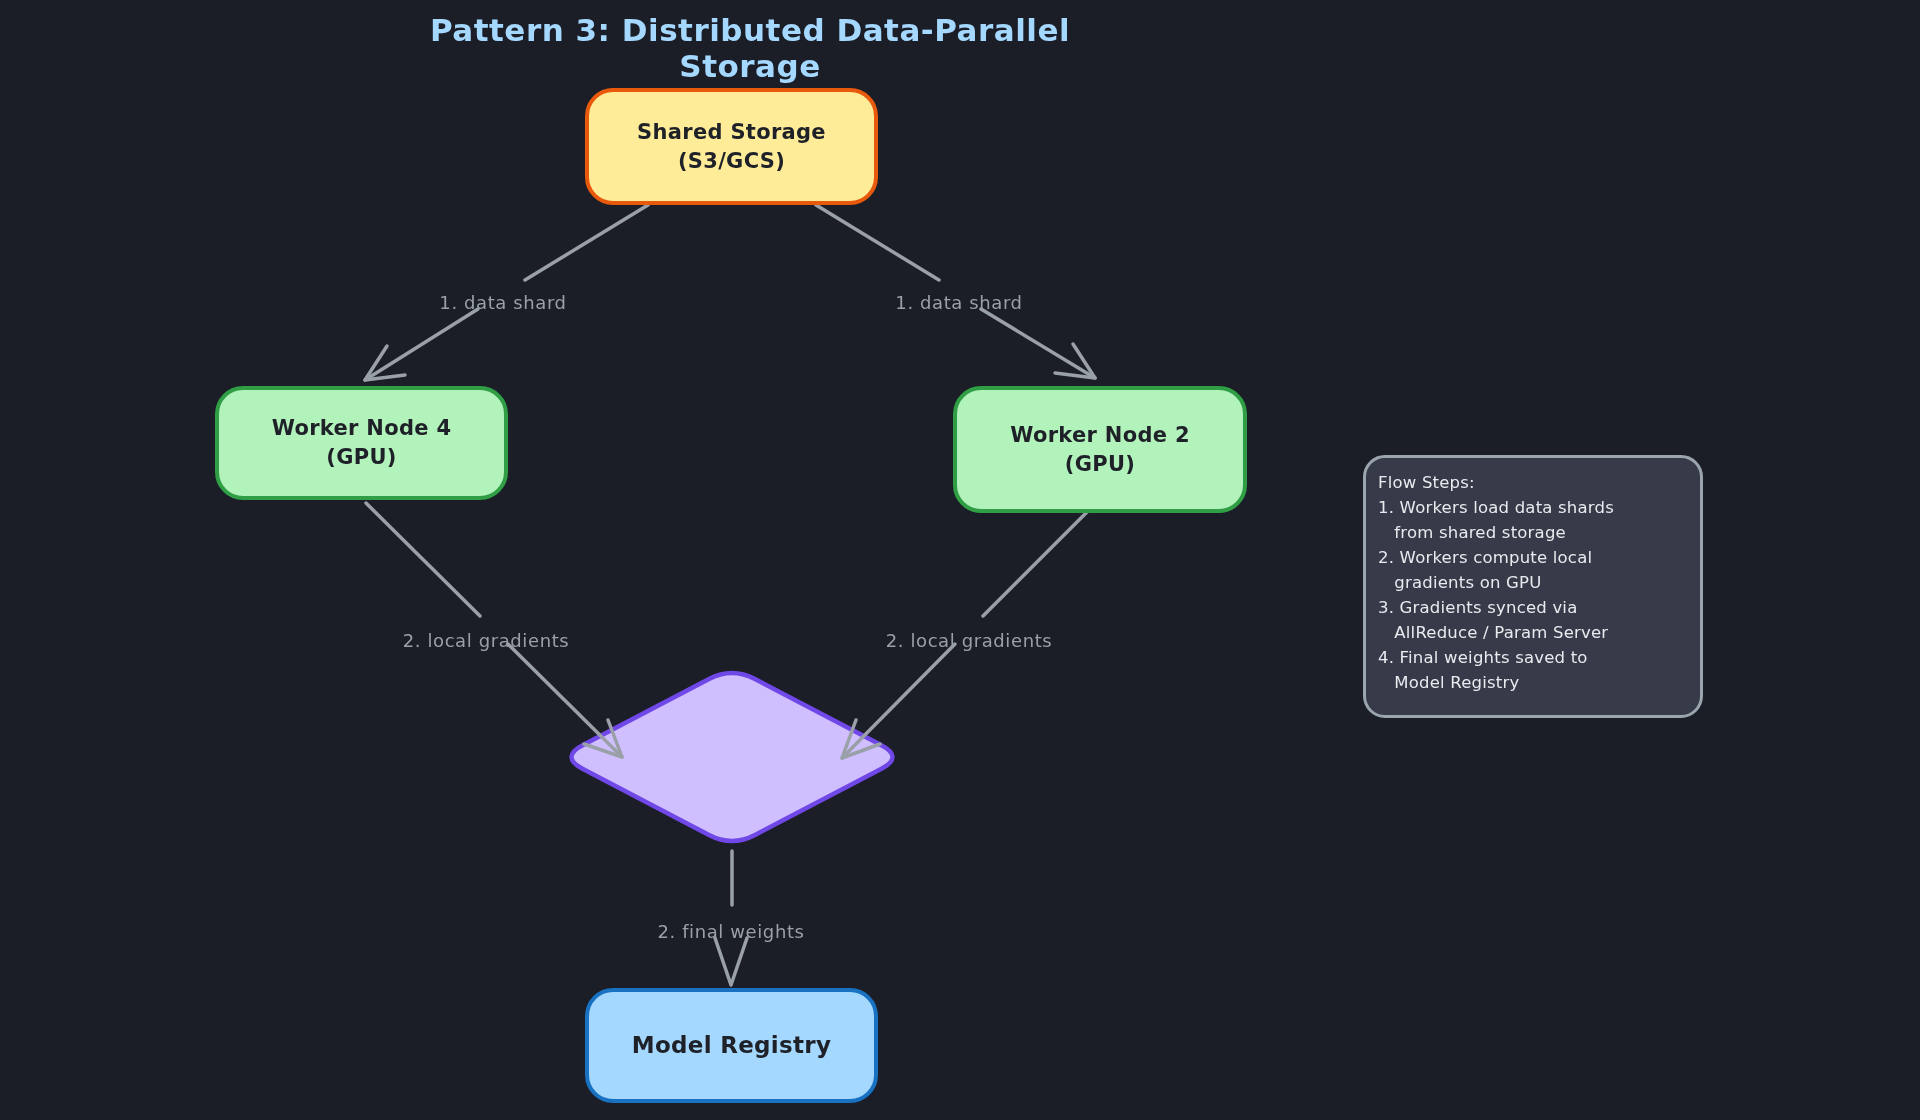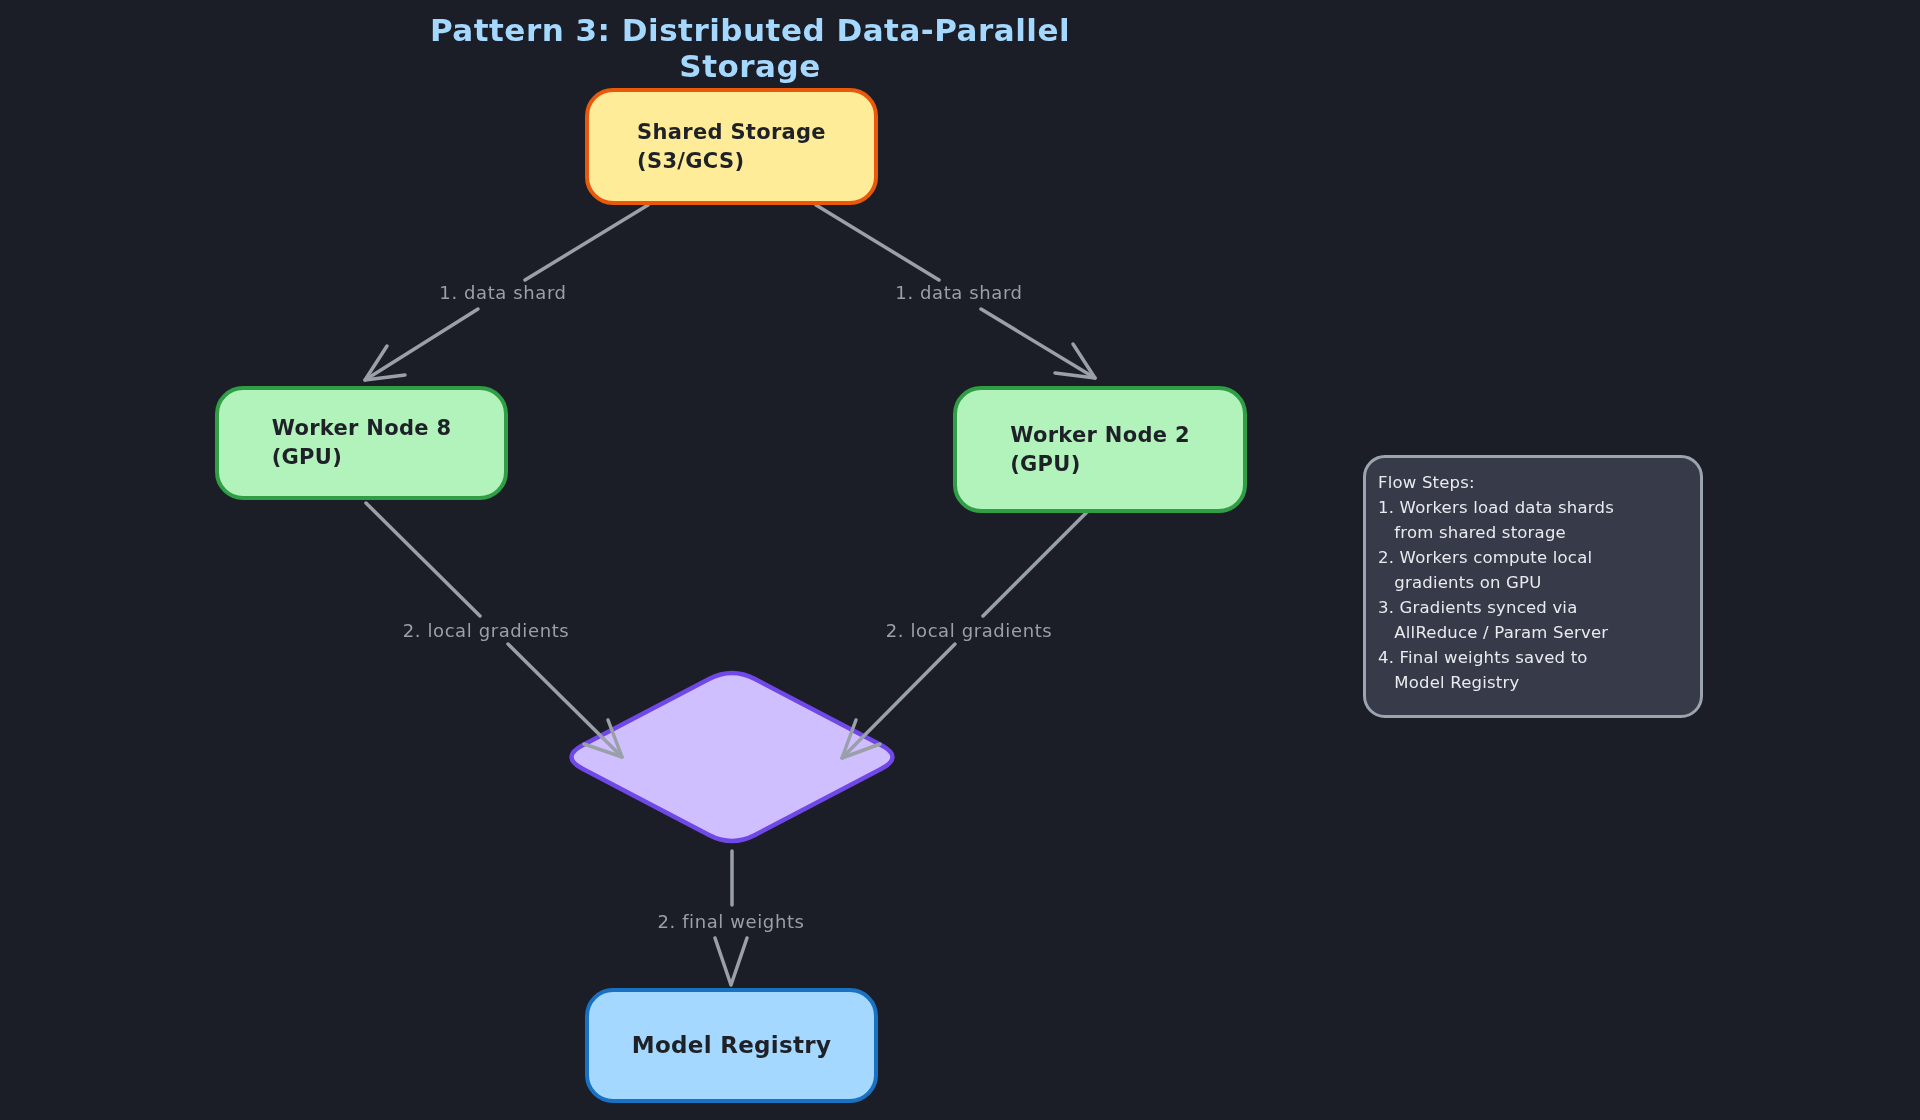--- a/index.html
+++ b/index.html
@@ -10,36 +10,36 @@
   }
   .diagram-title{
     position:absolute;left:360px;top:12px;width:780px;text-align:center;
     color:#a5d8ff;font-size:31px;font-weight:600;letter-spacing:.5px;
   }
   .edges-layer{position:absolute;left:0;top:0;width:1920px;height:1120px;}
   .edge{stroke:#9aa0a8;stroke-width:3.5;fill:none;stroke-linecap:round;stroke-linejoin:round;}
   .diamond-shape{fill:#d0bfff;stroke:#7048e8;stroke-width:4.5;stroke-linejoin:round;}
   .node{
     position:absolute;box-sizing:border-box;
-    display:flex;align-items:center;justify-content:center;
+    display:flex;align-items:center;justify-content:center;text-align:center;
     white-space:pre-line;color:#1f2128;font-size:21px;font-weight:600;line-height:1.38;
     border-radius:28px;border:4px solid transparent;letter-spacing:.3px;
   }
   .node-storage{left:585px;top:88px;width:293px;height:117px;background:#ffec99;border-color:#e8590c;}
   .node-worker1{left:215px;top:386px;width:293px;height:114px;background:#b2f2bb;border-color:#2f9e44;}
   .node-worker2{left:953px;top:386px;width:294px;height:127px;background:#b2f2bb;border-color:#2f9e44;}
   .node-registry{left:585px;top:988px;width:293px;height:115px;background:#a5d8ff;border-color:#1971c2;font-size:23px;}
   .diamond-label{
     position:absolute;left:732px;top:757px;transform:translate(-50%,-50%);
     width:300px;text-align:center;white-space:pre-line;
     color:#1f2128;font-size:20px;font-weight:600;line-height:1.32;letter-spacing:.3px;
   }
   .edge-label{
     position:absolute;transform:translate(-50%,-50%);
-    color:#9aa0a8;font-size:18px;font-weight:500;letter-spacing:.6px;white-space:nowrap;
+    color:#9aa0a8;font-size:18px;font-weight:500;letter-spacing:.6px;white-space:nowrap;margin-top:10px;
   }
   .el-shard-left{left:503px;top:292px;}
   .el-shard-right{left:959px;top:292px;}
   .el-grad-left{left:486px;top:630px;}
   .el-grad-right{left:969px;top:630px;}
   .el-final{left:731px;top:921px;}
   .note{
     position:absolute;left:1363px;top:455px;width:340px;height:263px;box-sizing:border-box;
     background:#373a48;border:3px solid #9aa5ae;border-radius:22px;
     color:#e9ebef;font-size:16.5px;line-height:25px;letter-spacing:.2px;
@@ -86,21 +86,21 @@
       <path class="edge" d="M 715 938 L 731 985 L 747 938"></path>
     </g>
   </svg>
 
   <div class="node node-storage">
     <span>Shared Storage
 (S3/GCS)</span>
   </div>
 
   <div class="node node-worker1">
-    <span>Worker Node 8
+    <span>Worker Node 4
 (GPU)</span>
   </div>
 
   <div class="node node-worker2">
     <span>Worker Node 2
 (GPU)</span>
   </div>
 
 
   <div class="node node-registry">

